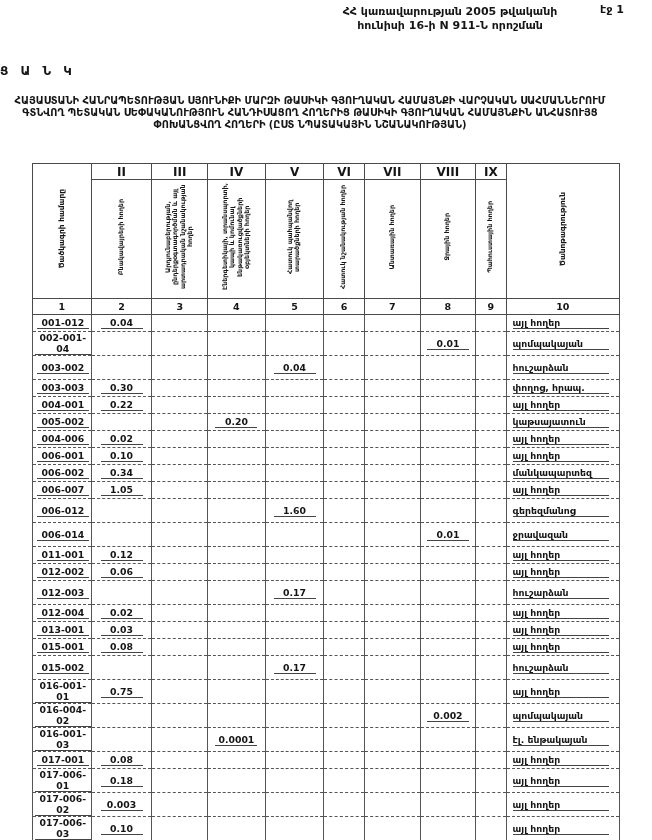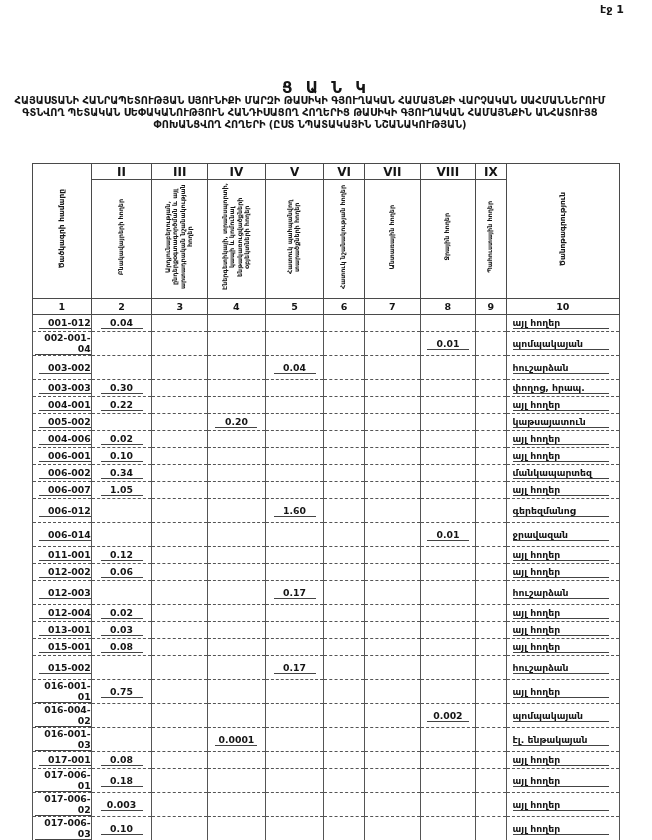--- a/index.html
+++ b/index.html
@@ -8,57 +8,59 @@
     font-family:"DejaVu Sans",sans-serif;font-weight:700;color:#151515;
     -webkit-font-smoothing:none;
   }
   .page{position:relative;width:652px;height:840px;background:#fff;overflow:hidden;}
 
   
   .hdr{position:absolute;top:5px;left:250px;width:400px;text-align:center;
        font-size:11px;line-height:1.3;}
   .pageno{position:absolute;top:3px;right:28px;font-size:11px;margin-left:16px;}
 
-  .doc-title{position:absolute;top:79px;left:0;width:100%;text-align:center;
-       font-size:15px;letter-spacing:4px;}
+  .doc-title{position:absolute;top:64px;left:0;width:100%;text-align:left;
+       font-size:12px;letter-spacing:4px;}
   .subtitle{position:absolute;top:95px;left:10px;width:600px;text-align:center;
        font-size:9.8px;line-height:1.22;}
 
   
   table{position:absolute;top:163px;left:32px;border-collapse:collapse;
         table-layout:fixed;width:588px;}
   td{border:1px solid #4a4a4a;padding:0;overflow:hidden;}
   thead td{text-align:center;vertical-align:middle;}
   .roman{height:15px;font-size:12px;}
   .vcell{height:118px;}
   .vtext{display:inline-block;writing-mode:vertical-rl;transform:rotate(180deg);
          font-size:6.4px;line-height:1.15;max-height:112px;text-align:center;
          font-weight:700;}
   .vtext.big{font-size:7.4px;}
   .num{height:15px;font-size:9.5px;text-align:center;border-top:1px solid #4a4a4a;}
 
   tbody td{border:1px solid #555;border-top-style:dashed;border-bottom-style:dashed;
            font-size:9.3px;vertical-align:middle;}
   tbody tr{height:17px;}
   tbody tr.tall{height:24px;}
-  td.code{padding-left:2px;text-align:right;}
+  td.code{padding-left:2px;text-align:center;}
   td.code .u{display:inline-block;border-bottom:1px solid #444;min-width:52px;}
   td.val{text-align:center;}
   td.val .uv{display:inline-block;border-bottom:1px solid #444;min-width:42px;}
   td.remark{padding-left:6px;text-align:left;position:relative;}
   td.remark .ur{display:inline-block;border-bottom:1px solid #444;min-width:96px;}
 </style>
 </head>
 <body>
 
 <div class="page">
 
   <div class="pageno">էջ 1</div>
 
   <div class="hdr">
+    <div>ՀՀ կառավարության 2005 թվականի</div>
+    <div>հունիսի 16-ի N 911-Ն որոշման</div>
   </div>
 
   <div class="doc-title">Ց Ա Ն Կ</div>
 
   <div class="subtitle">ՀԱՅԱՍՏԱՆԻ ՀԱՆՐԱՊԵՏՈՒԹՅԱՆ ՍՅՈՒՆԻՔԻ ՄԱՐԶԻ ԹԱՍԻԿԻ ԳՅՈՒՂԱԿԱՆ ՀԱՄԱՅՆՔԻ ՎԱՐՉԱԿԱՆ ՍԱՀՄԱՆՆԵՐՈՒՄ ԳՏՆՎՈՂ ՊԵՏԱԿԱՆ ՍԵՓԱԿԱՆՈՒԹՅՈՒՆ ՀԱՆԴԻՍԱՑՈՂ ՀՈՂԵՐԻՑ ԹԱՍԻԿԻ ԳՅՈՒՂԱԿԱՆ ՀԱՄԱՅՆՔԻՆ ԱՆՀԱՏՈՒՅՑ ՓՈԽԱՆՑՎՈՂ ՀՈՂԵՐԻ (ԸՍՏ ՆՊԱՏԱԿԱՅԻՆ ՆՇԱՆԱԿՈՒԹՅԱՆ)</div>
 
   <table>
     <colgroup>
         <col style="width: 58px;">
         <col style="width: 60px;">

